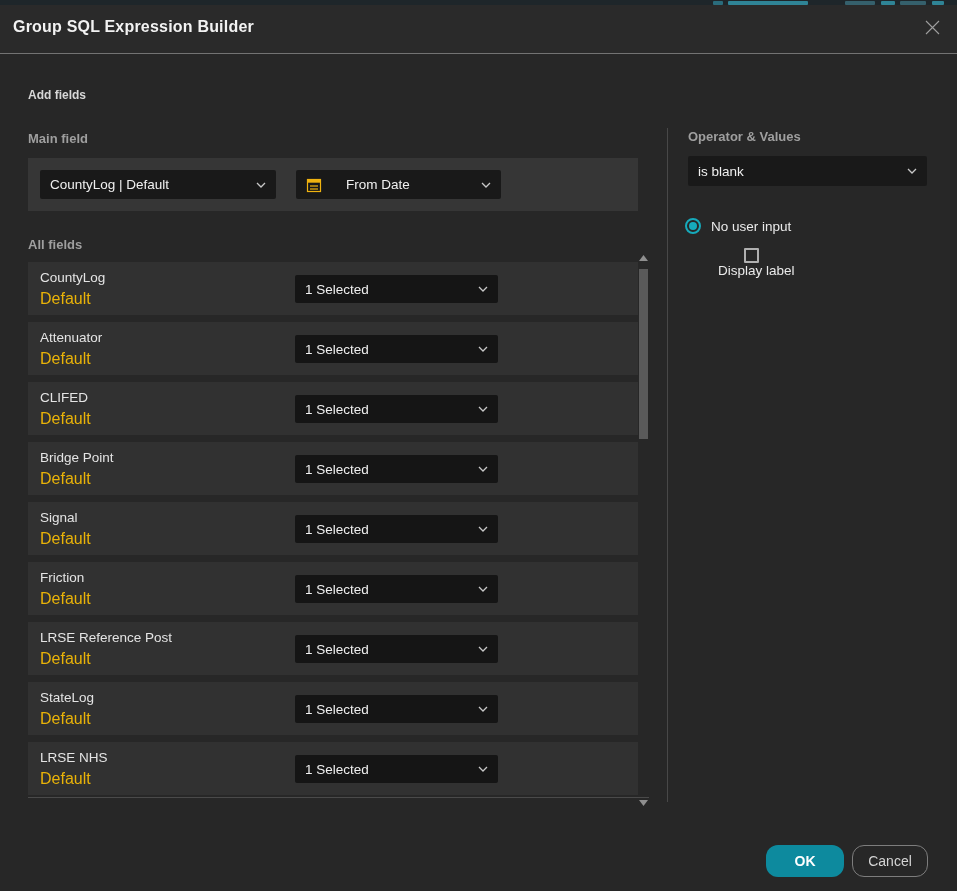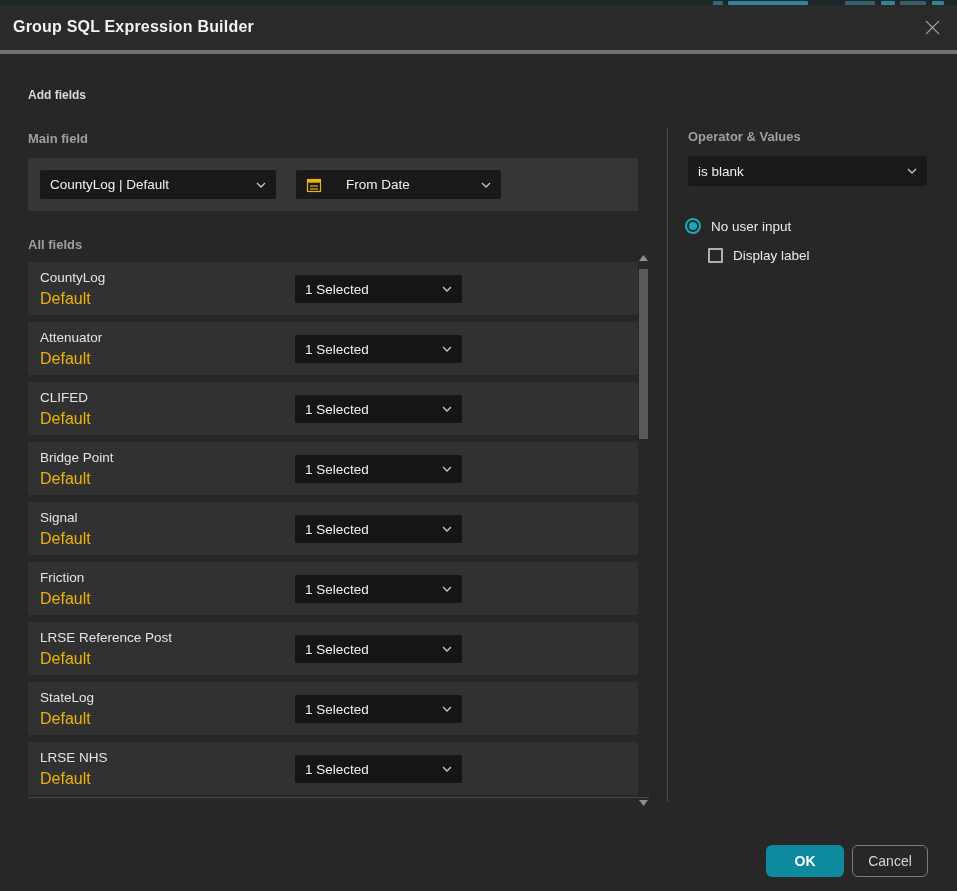--- a/index.html
+++ b/index.html
@@ -9,63 +9,63 @@
     font-family:"Liberation Sans", sans-serif;
     background:#272727; color:#e6e6e6;
   }
   
   .bg-strip { position:absolute; left:0; top:0; width:957px; height:5px; background:#1e262a; }
   .bg-frag { position:absolute; top:1px; height:4px; border-radius:1px; }
 
   
   .dialog { position:absolute; left:0; top:5px; width:957px; height:886px; background:#272727; }
   .titlebar { position:absolute; left:0; top:0; width:957px; height:49px;
-    background:#2a2a2a; border-bottom:4px solid #737373; }
+    background:#2a2a2a; border-bottom:1px solid #737373; }
   .title { position:absolute; left:13px; top:13px; font-size:16px; font-weight:bold; color:#f2f2f2; letter-spacing:0.2px; }
   .close-btn { position:absolute; right:15px; top:14px; width:20px; height:20px; cursor:pointer;
     display:flex; align-items:center; justify-content:center; }
 
   .heading-add { position:absolute; left:28px; top:83px; font-size:12px; font-weight:bold; color:#d8d8d8; }
   .sec-label { position:absolute; font-size:13px; font-weight:bold; color:#9f9f9f; }
 
   .main-field-box { position:absolute; left:28px; top:153px; width:610px; height:53px; background:#363636; }
 
   .dd { position:absolute; background:#191919; border-radius:2px; display:flex; align-items:center;
     padding:0 10px; font-size:13.5px; color:#f0f0f0; cursor:pointer; }
   .dd .dd-chevron { position:absolute; right:10px; top:50%; transform:translateY(-50%); display:flex; }
   .dd-cal { margin-right:8px; display:flex; }
 
   .list { position:absolute; left:28px; top:257px; width:610px; height:535px; overflow:hidden; }
   .row { position:relative; width:610px; height:53px; margin-bottom:7px; background:#313131; }
   .row-name { position:absolute; left:12px; top:8px; font-size:13.5px; color:#e4e4e4; }
   .row-sub { position:absolute; left:12px; top:28px; font-size:16px; color:#eab308; }
-  .row-dd { left:267px; top:13px; width:167px; height:28px; background:#151515; }
+  .row-dd { left:267px; top:13px; width:203px; height:28px; background:#151515; }
   .clip-line { position:absolute; left:28px; top:792px; width:621px; height:1px; background:#4a4a4a; }
 
   
   .scrollbar { position:absolute; left:638px; top:250px; width:11px; height:552px; }
   .sb-arrow { position:absolute; left:1px; width:9px; height:6px; display:flex; justify-content:center; cursor:pointer; }
   .sb-thumb { position:absolute; left:1px; top:14px; width:9px; height:170px; background:#5a5a5a; cursor:grab; }
 
   .divider { position:absolute; left:667px; top:123px; width:1px; height:674px; background:#484848; }
 
   
   .op-dd { left:688px; top:151px; width:239px; height:30px; }
   .radio-row { position:absolute; left:685px; top:213px; display:flex; align-items:center; cursor:pointer; }
   .radio-outer { width:16px; height:16px; border:2px solid #16aabb; border-radius:50%;
     display:flex; align-items:center; justify-content:center; background:#272727; }
   .radio-dot { width:8px; height:8px; border-radius:50%; background:#16aabb; }
   .radio-label { margin-left:10px; font-size:13.5px; color:#eaeaea; }
-  .check-row { position:absolute; left:708px; top:243px; display:flex; align-items:center; cursor:pointer; }
+  .check-row { position:absolute; left:708px; top:243px; display:flex; align-items:center; cursor:pointer;flex-direction:column; }
   .checkbox { width:15px; height:15px; border:2px solid #b0b0b0; border-radius:1px; background:transparent; }
   .check-label { margin-left:10px; font-size:13.5px; color:#eaeaea; }
 
   
   .btn { position:absolute; top:840px; height:32px; font-size:14px; display:flex;
-    align-items:center; justify-content:center; cursor:pointer; border-radius:6px;
+    align-items:center; justify-content:center; cursor:pointer; border-radius:12px;
     font-family:"Liberation Sans", sans-serif; }
   .btn-ok { left:766px; width:78px; background:#0d8a9e; color:#ffffff; font-weight:bold; }
   .btn-cancel { left:852px; width:76px; background:transparent; border:1px solid #7d7d7d; color:#d4d4d4; }
 </style>
 </head>
 <body>
 
 <div class="screen">
 
   <div class="bg-strip">

